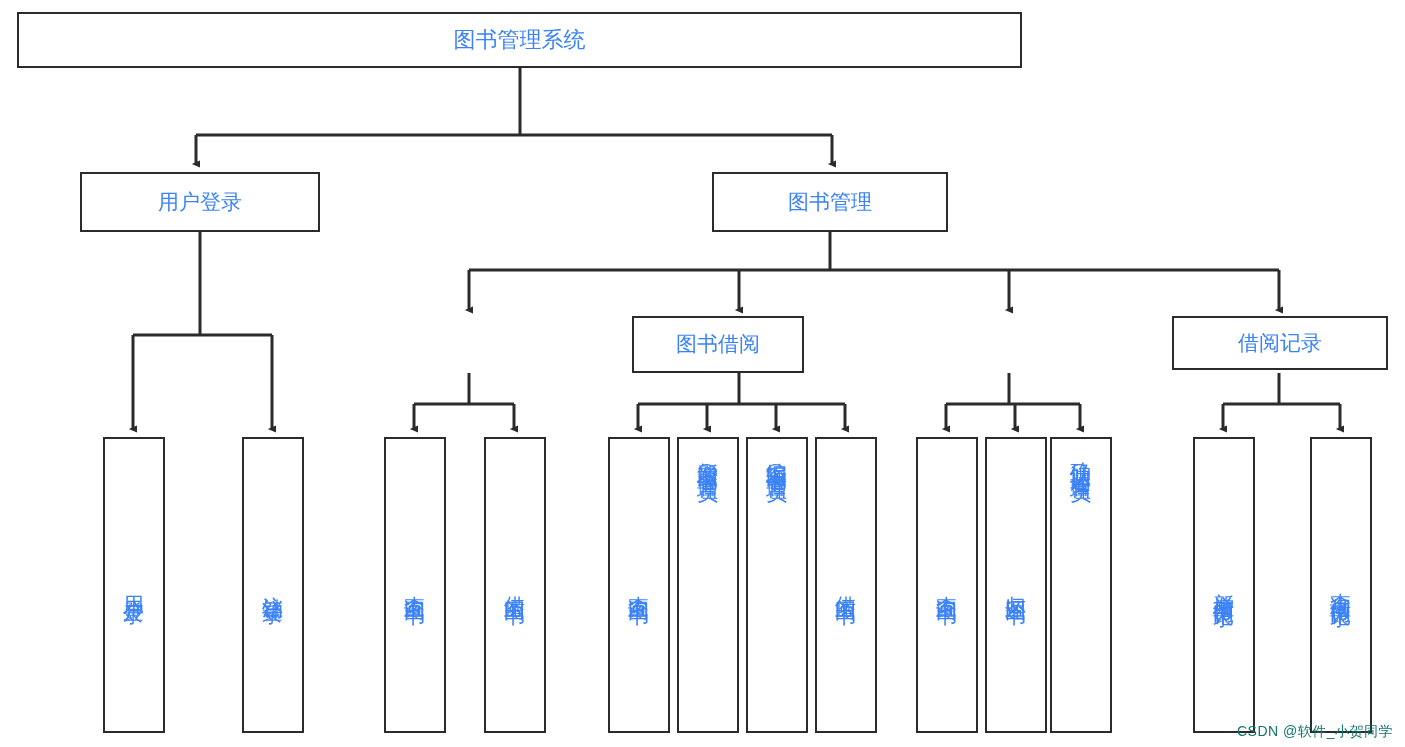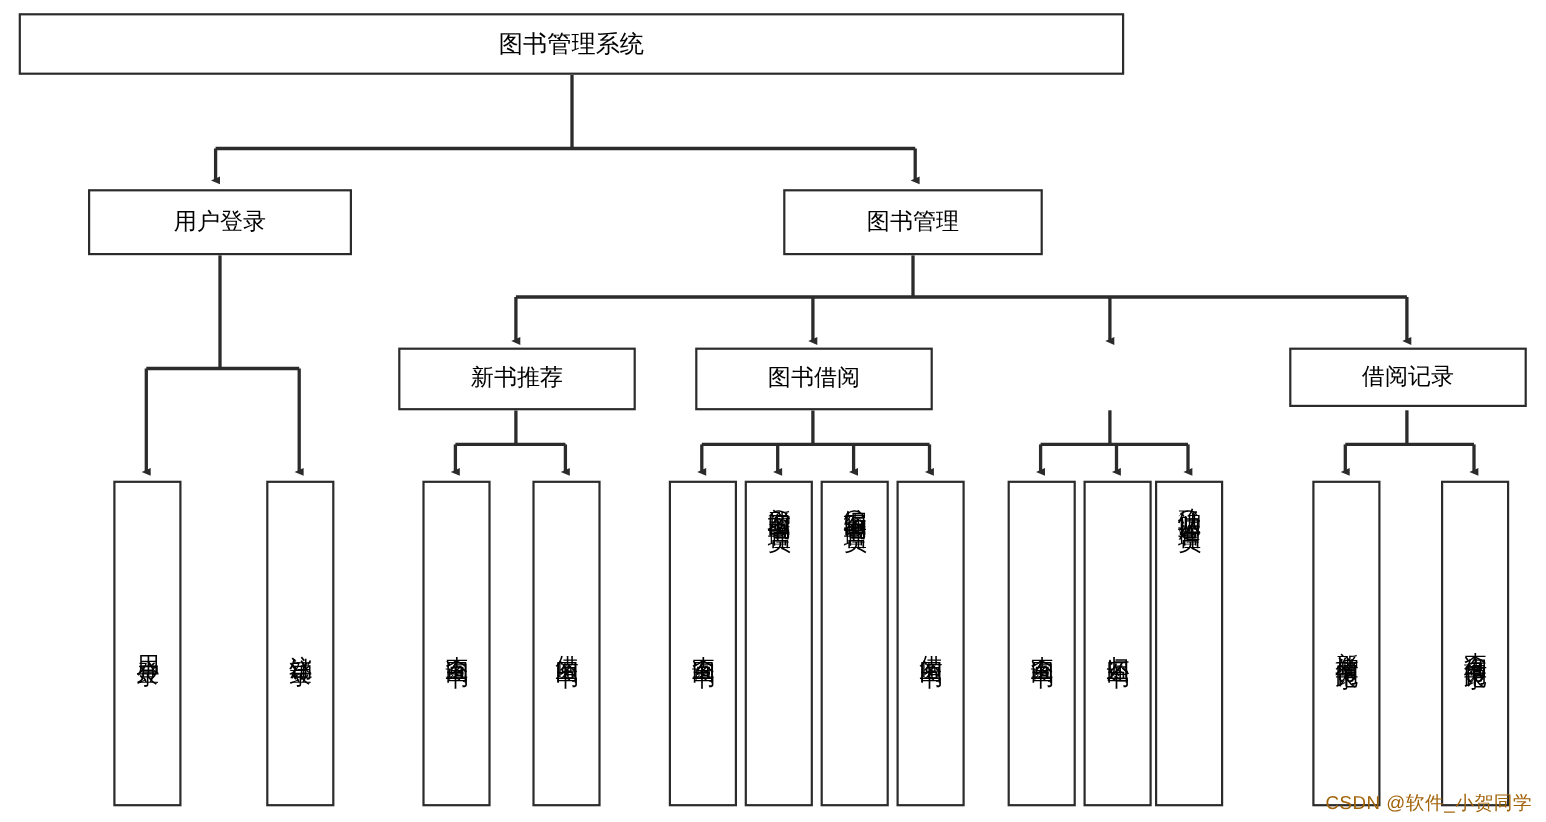--- a/index.html
+++ b/index.html
@@ -26,21 +26,21 @@
     height: 747px;
   }
   .node-box {
     position: absolute;
     box-sizing: border-box;
     border: 2px solid #2b2b2b;
     background: #ffffff;
     display: flex;
     align-items: center;
     justify-content: center;
-    color: #000000;
+    color: #3b82f6;
   }
   .node-label {
     display: block;
     text-align: center;
     line-height: 1.18;
     white-space: pre-line;
   }
   .node-box.horizontal .node-label {
     font-size: 21px;
   }
@@ -60,22 +60,22 @@
     margin: 0 auto;
   }
   .node-box.vertical.centered {
     align-items: center;
     padding-top: 0;
   }
   .watermark {
     position: absolute;
     right: 12px;
     bottom: 6px;
-    font-size: 17px;
-    color: #a16207;
+    font-size: 14px;
+    color: #0f766e;
     letter-spacing: 0.5px;
     white-space: nowrap;
     pointer-events: none;
   }
 </style>
 </head>
 <body>
 
 <div id="diagram-root">
 
@@ -134,25 +134,22 @@
   </div>
 
   <div class="node-box horizontal" style="left:80px; top:172px; width:240px; height:60px;">
     <span class="node-label">用户登录</span>
   </div>
 
   <div class="node-box horizontal" style="left:712px; top:172px; width:236px; height:60px;">
     <span class="node-label">图书管理</span>
   </div>
 
-  <div class="node-box horizontal" style="left:362px; top:316px; width:216px; height:57px;">
-    <span class="node-label">新书推荐</span>
-  </div>
-
-  <div class="node-box horizontal" style="left:632px; top:316px; width:216px; height:57px;">
+
+  <div class="node-box horizontal" style="left:632px; top:316px; width:172px; height:57px;">
     <span class="node-label">图书借阅</span>
   </div>
 
 
   <div class="node-box horizontal" style="left:1172px; top:316px; width:216px; height:54px;">
     <span class="node-label">借阅记录</span>
   </div>
 
   <div class="node-box vertical centered" style="left:103px; top:437px; width:62px; height:296px;">
     <span class="node-label">用户登录</span>

